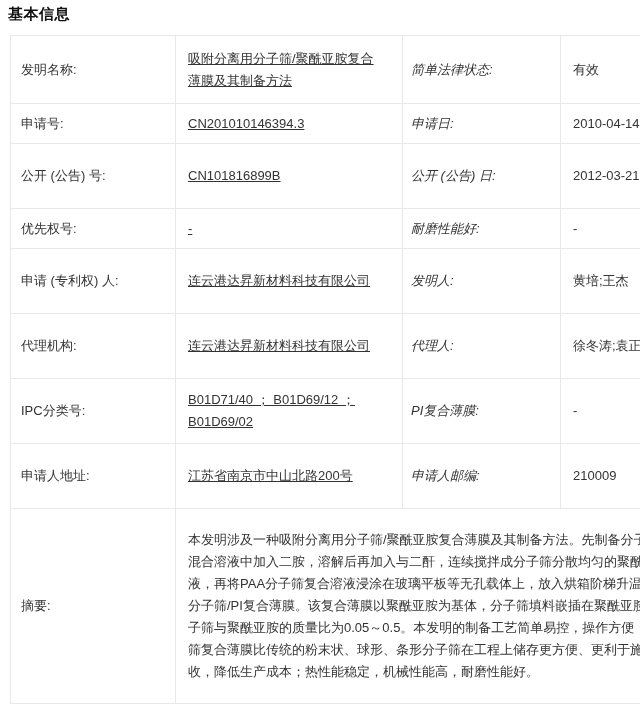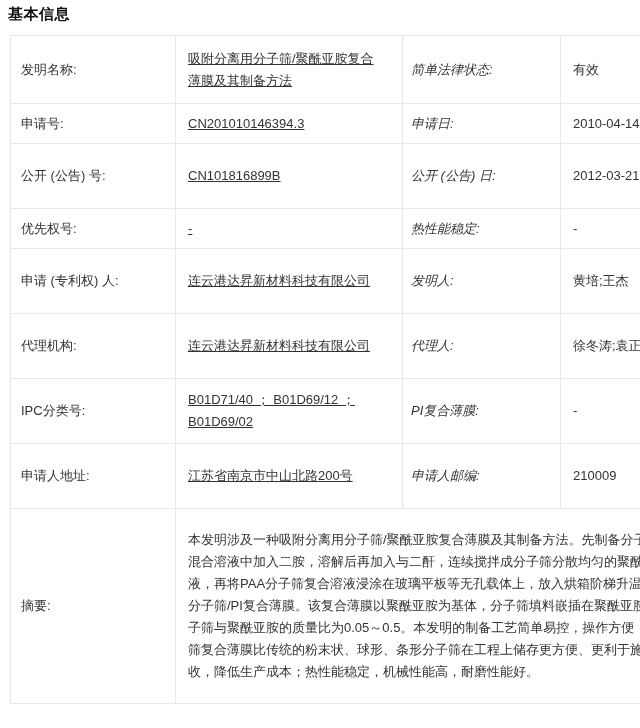--- a/index.html
+++ b/index.html
@@ -78,21 +78,21 @@
       </tr>
       <tr class="h65">
         <td class="lc1">公开 (公告) 号:</td>
         <td class="vc1">CN101816899B</td>
         <td class="lc2">公开 (公告) 日:</td>
         <td class="vc2">2012-03-21</td>
       </tr>
       <tr class="h40">
         <td class="lc1">优先权号:</td>
         <td class="vc1">-</td>
-        <td class="lc2">热性能稳定:</td>
+        <td class="lc2">耐磨性能好:</td>
         <td class="vc2">-</td>
       </tr>
       <tr class="h65">
         <td class="lc1">申请 (专利权) 人:</td>
         <td class="vc1">连云港达昇新材料科技有限公司</td>
         <td class="lc2">发明人:</td>
         <td class="vc2">黄培;王杰</td>
       </tr>
       <tr class="h65">
         <td class="lc1">代理机构:</td>

